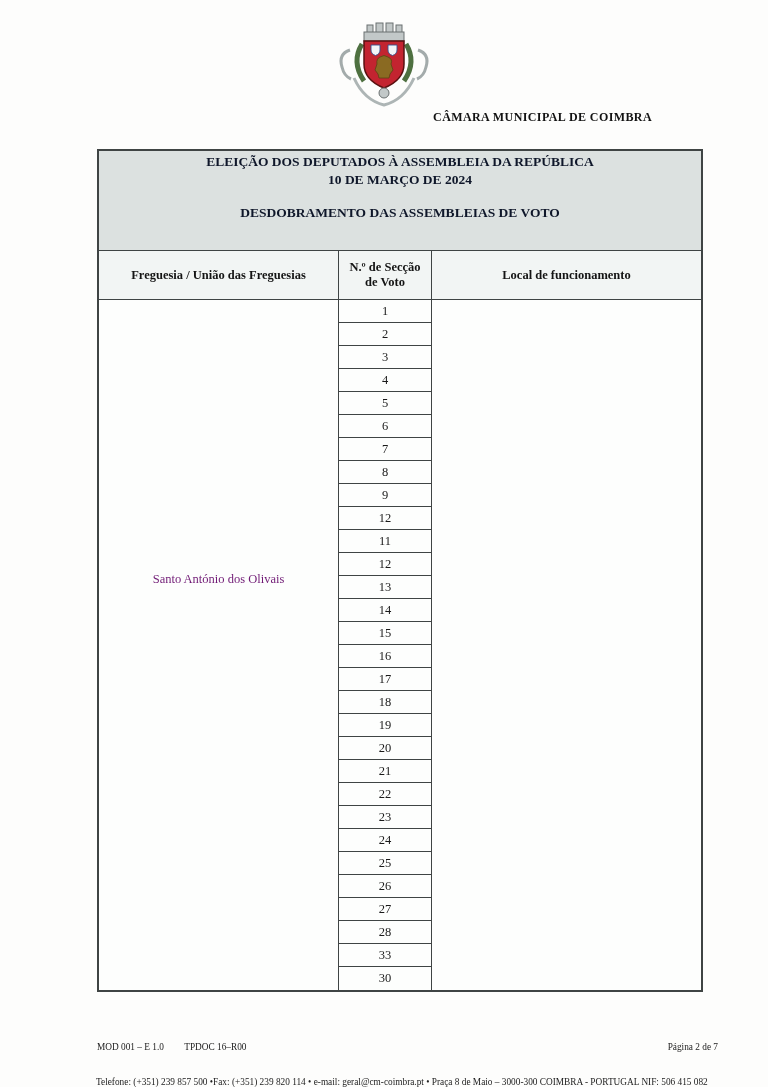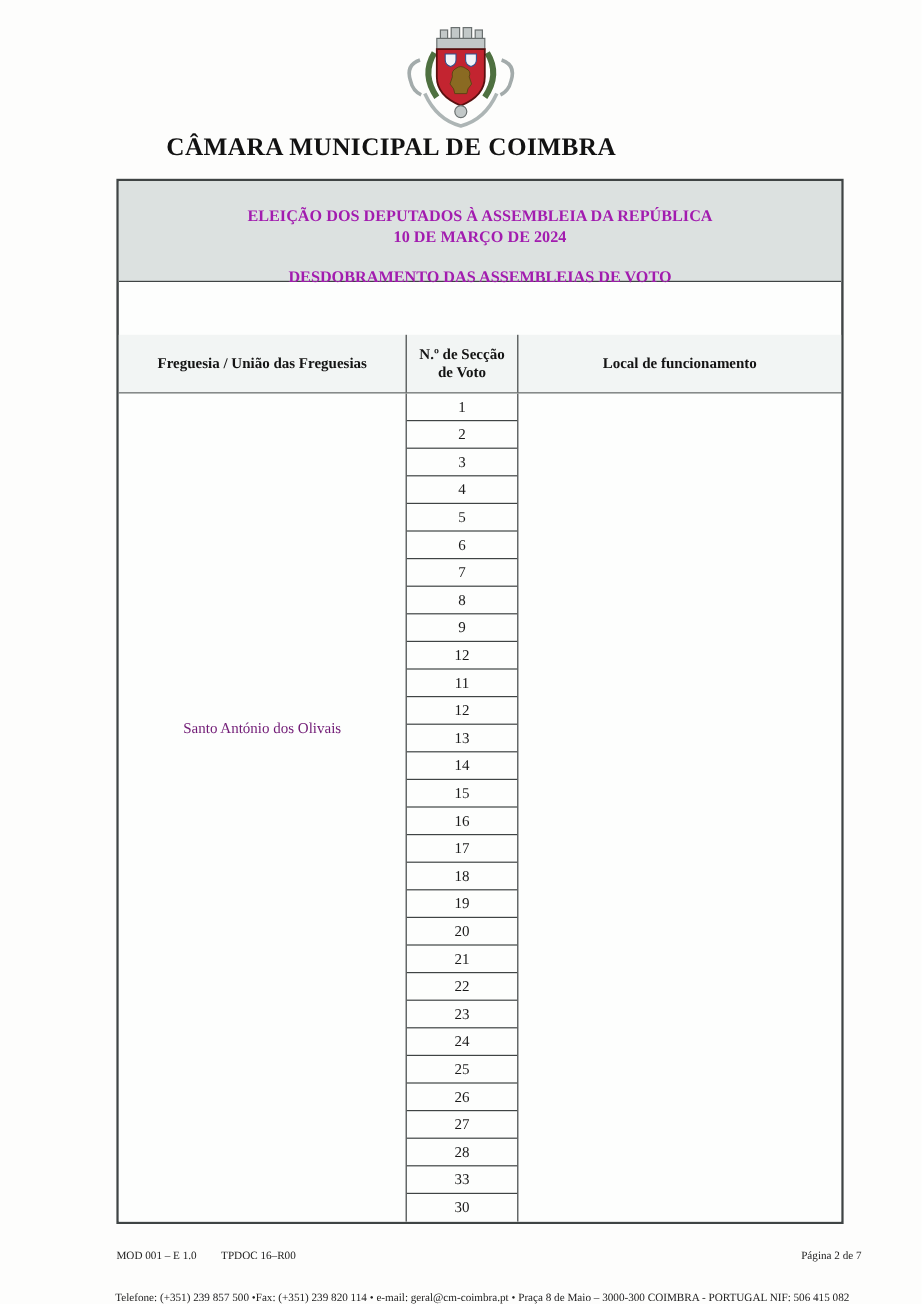--- a/index.html
+++ b/index.html
@@ -11,52 +11,51 @@
     -webkit-font-smoothing: antialiased;
   }
   .page { position: relative; width: 768px; height: 1087px; overflow: hidden; background:#fdfdfc; }
 
   
   .logo { position: absolute; left: 334px; top: 20px; width: 100px; height: 90px; }
 
   
   .org-title {
     position: absolute; top: 110px; left: 0; width: 652px;
-    text-align: center; font-weight: bold; font-size: 21px; letter-spacing: 0.4px;
+    text-align: right; font-weight: bold; font-size: 12px; letter-spacing: 0.4px;
     color: #121212;
   }
 
   
   .doc-table {
     position: absolute; left: 97px; top: 149px; width: 606px;
     border: 2px solid #3f4444; box-sizing: border-box;
     background: #fdfefd;
   }
   .table-header {
     background: #dce1e0;
     border-bottom: 1px solid #3f4444;
-    height: 84px;
+    height: 100px;
     text-align: center;
     font-weight: bold;
     font-size: 13.5px;
-    color: #a21caf;
+    color: #0f172a;
     box-sizing: border-box;
-    padding-top: 20px;
+    padding-top: 2px;
     line-height: 18px;
   }
   .table-header .subtitle { margin-top: 15px; }
 
   .col-headers {
     display: grid;
     grid-template-columns: 239px 94px 1fr;
     background: #f2f5f4;
     border-bottom: 1px solid #3f4444;
     height: 49px;
     box-sizing: border-box;
-    margin-top: 44px;
   }
   .col-headers > div {
     display: flex; align-items: center; justify-content: center;
     font-weight: bold; font-size: 12.5px; text-align: center;
     color: #141414; line-height: 15px;
   }
   .col-headers .mid { border-left: 1px solid #3f4444; border-right: 1px solid #3f4444; padding: 0 6px; }
 
   .table-body {
     display: grid;

